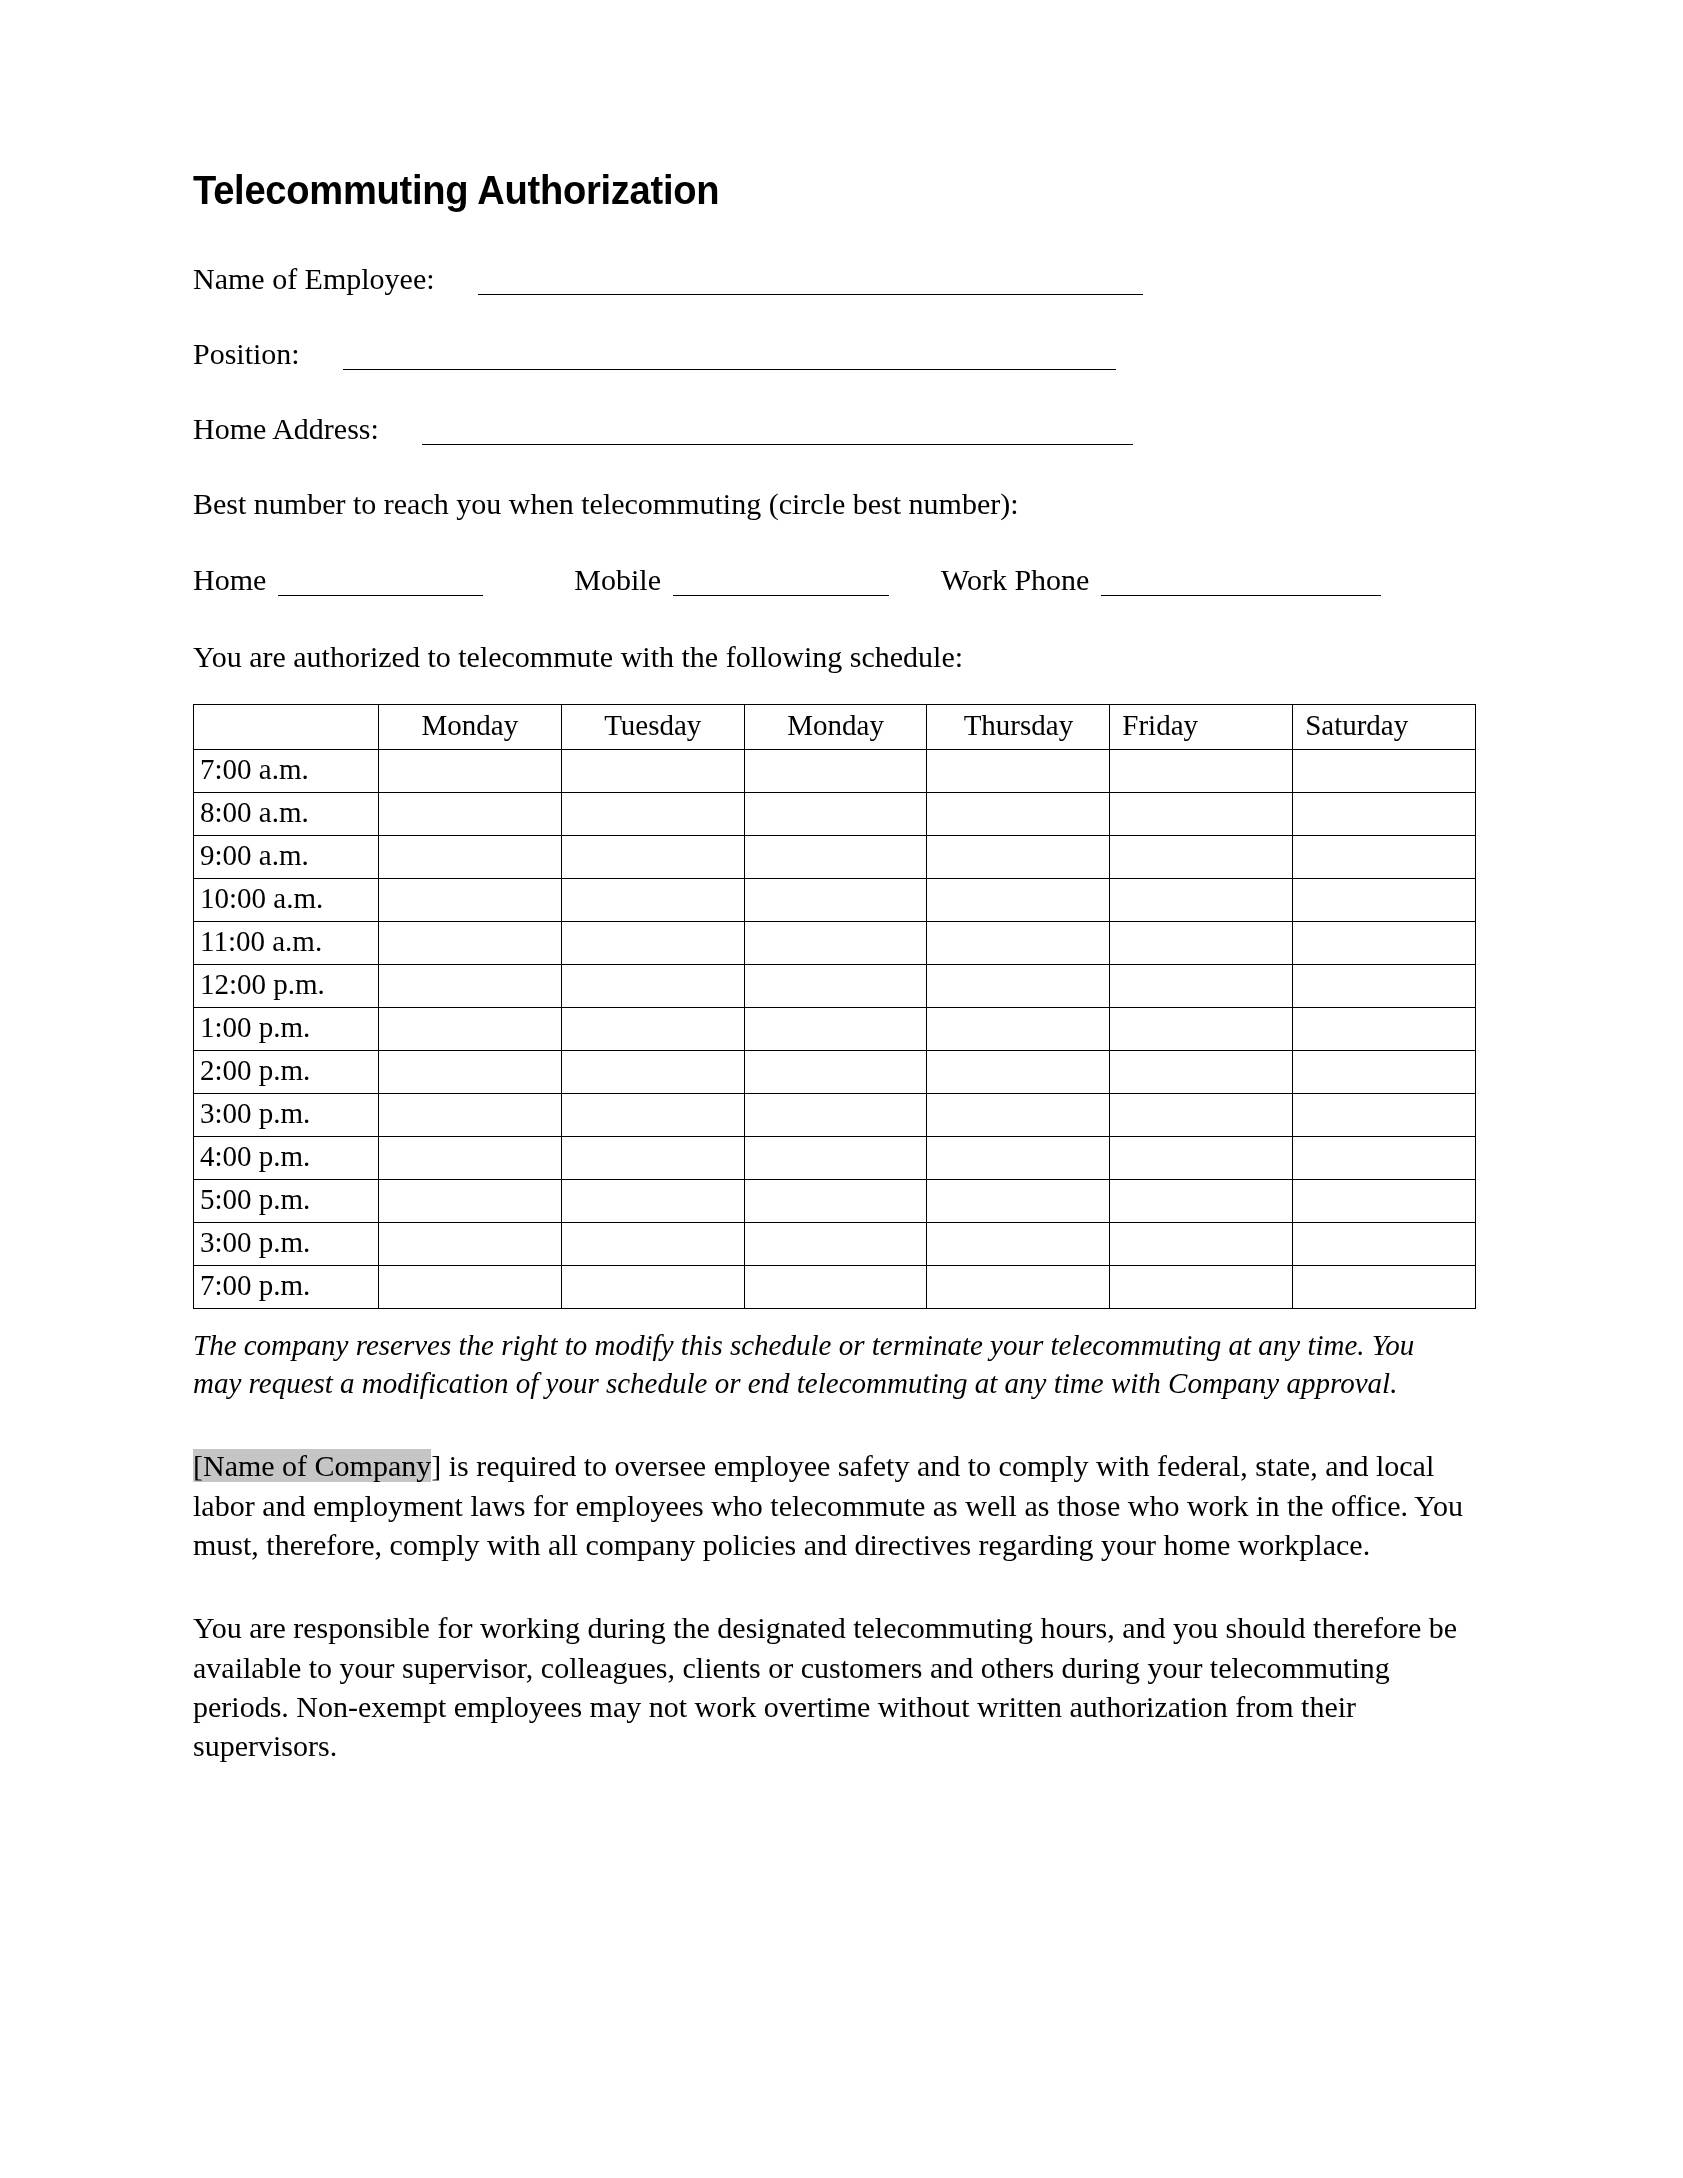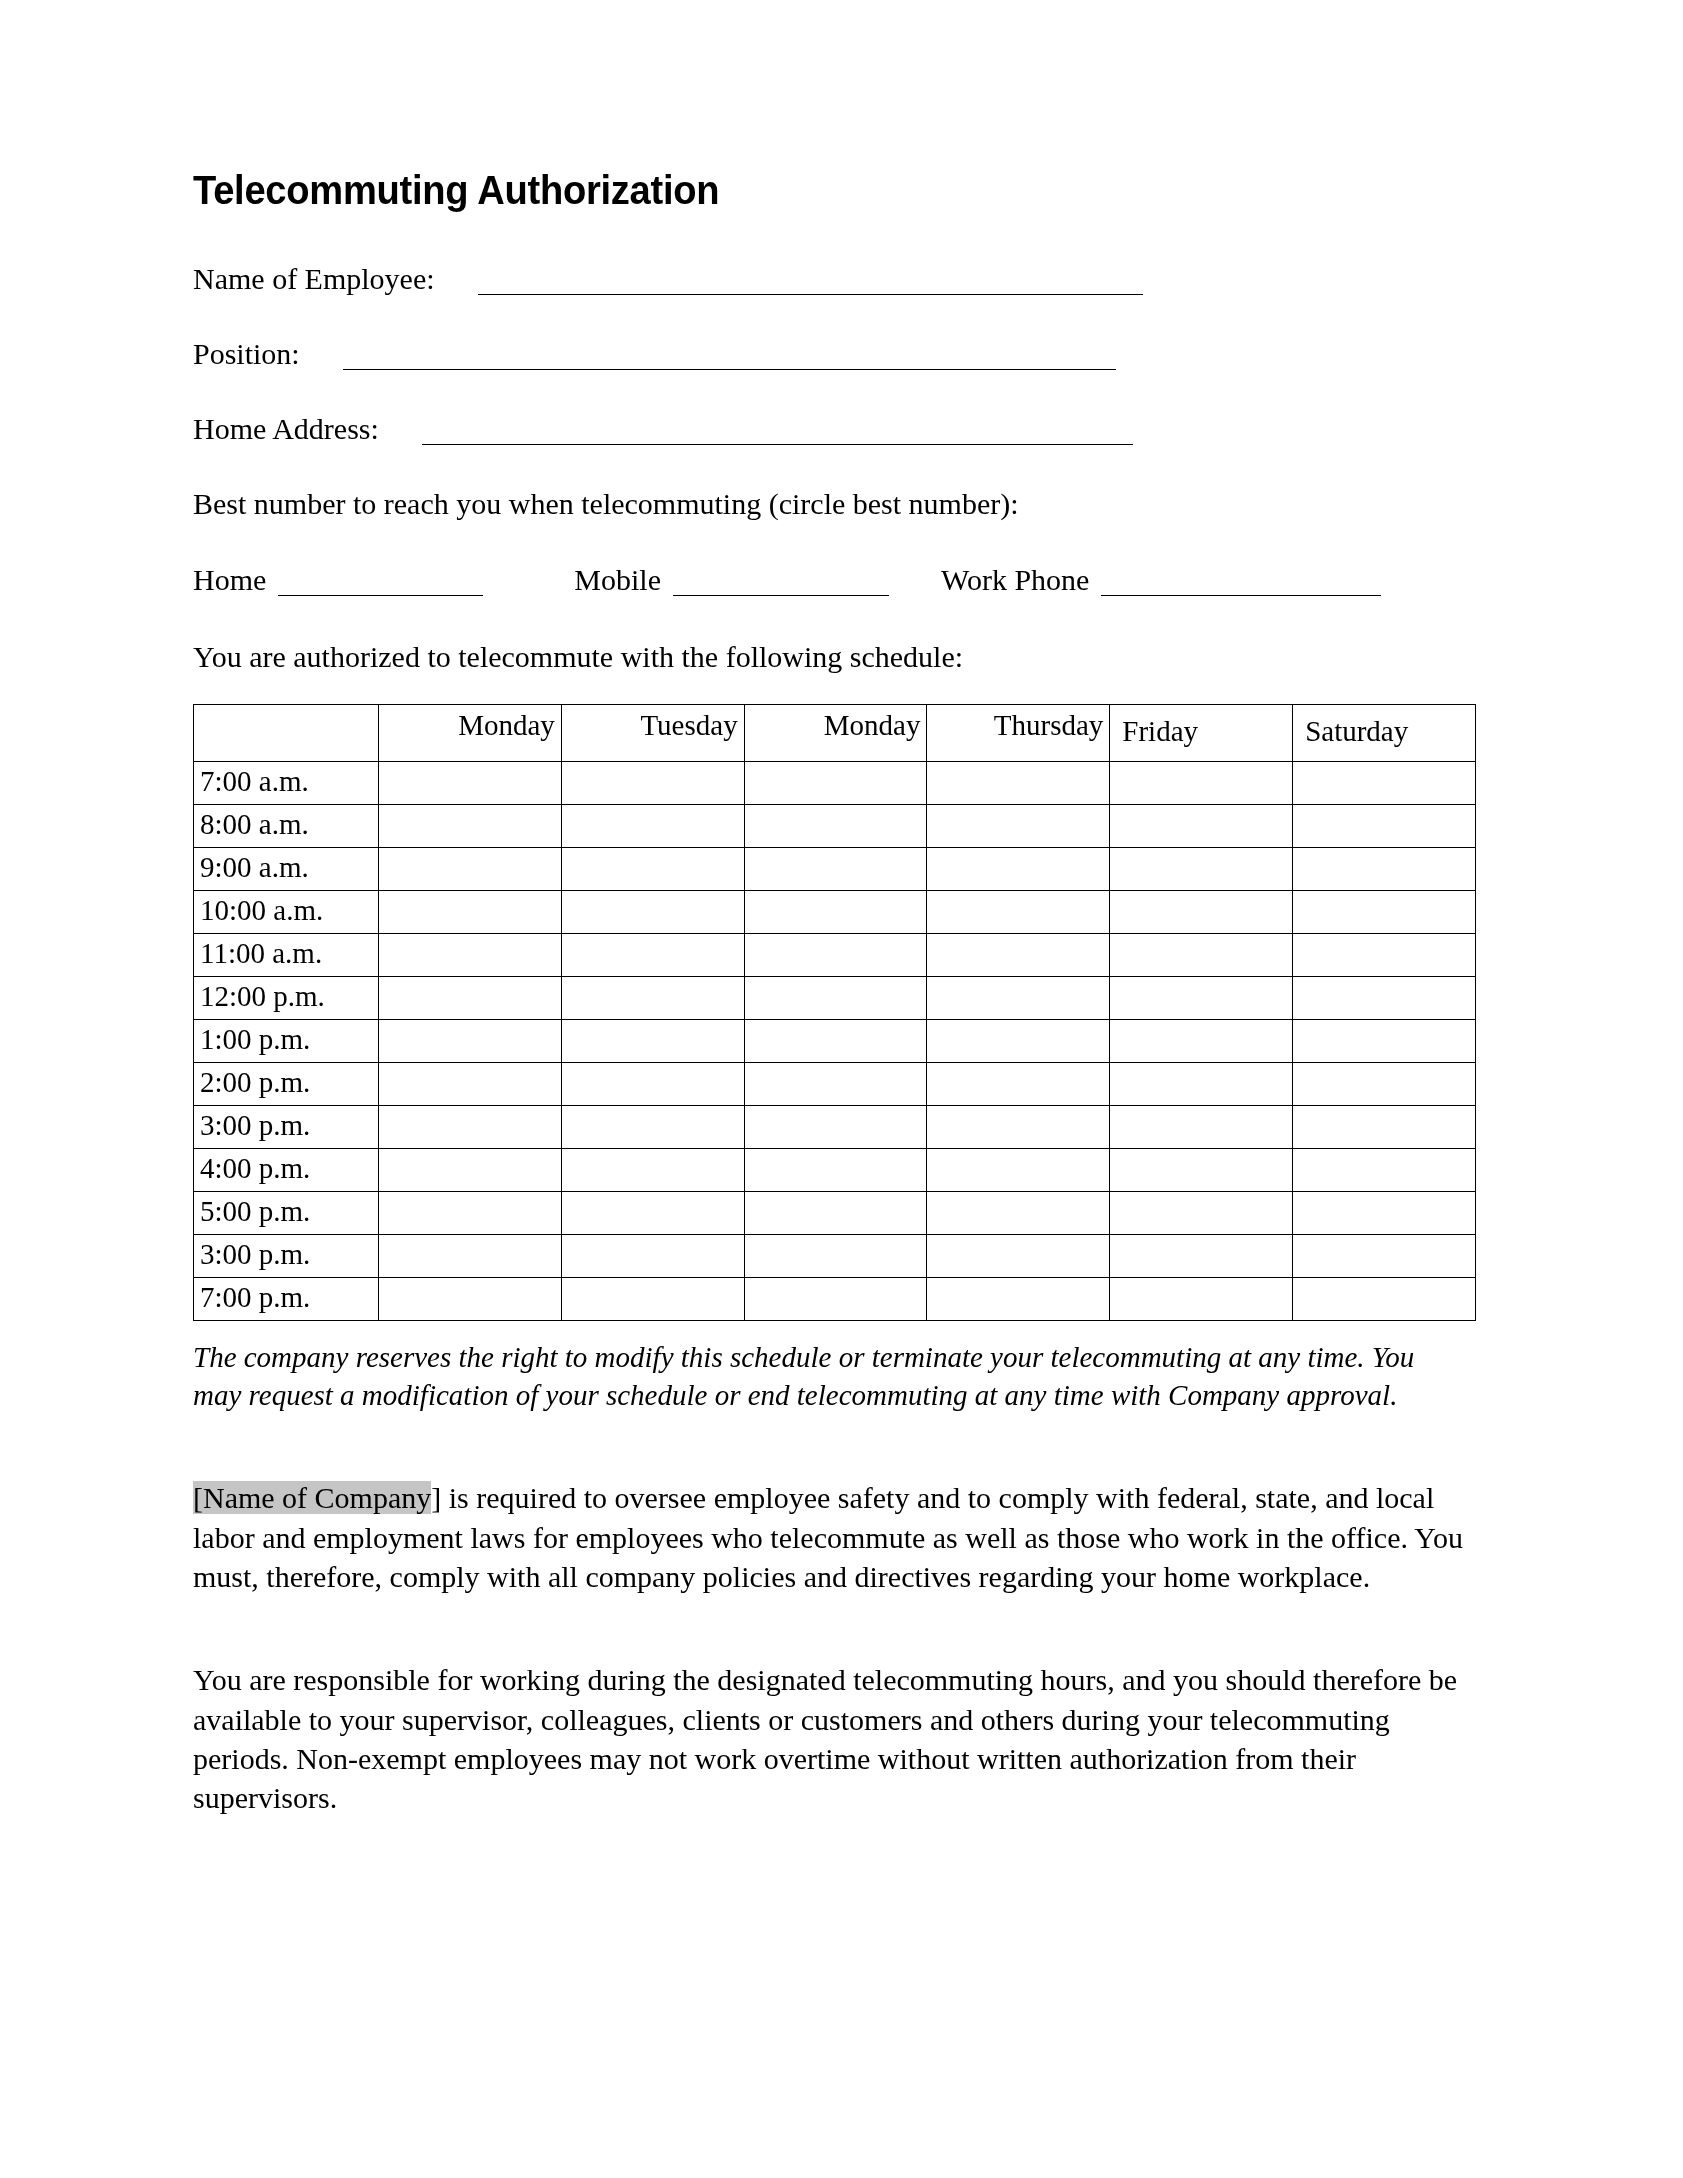--- a/index.html
+++ b/index.html
@@ -111,22 +111,22 @@
     border: 1.7px solid #000;
     height: 37px;
     padding: 0;
     font-weight: normal;
     font-size: 29px;
     line-height: 1.0;
     vertical-align: middle;
   }
   table.schedule th.corner { width: 184px; }
   table.schedule th.day {
-    text-align: right;
-    padding: 2px 6px 17px 6px;
+    text-align: center;
+    padding: 2px 6px 5px 6px;
   }
   table.schedule th.day-left {
     text-align: left;
     padding: 2px 6px 5px 12px;
   }
   table.schedule td.time {
     text-align: left;
     padding: 1px 4px 4px 6px;
     white-space: nowrap;
   }
@@ -136,21 +136,21 @@
     font-style: italic;
     font-size: 29px;
     line-height: 1.30;
     margin-top: 18px;
     width: 1275px;
   }
 
   .body-para {
     font-size: 30px;
     line-height: 1.31;
-    margin-top: 64px;
+    margin-top: 44px;
     width: 1275px;
   }
 
   .highlight {
     background: #c5c5c5;
   }
 </style>
 </head>
 <body>
 

